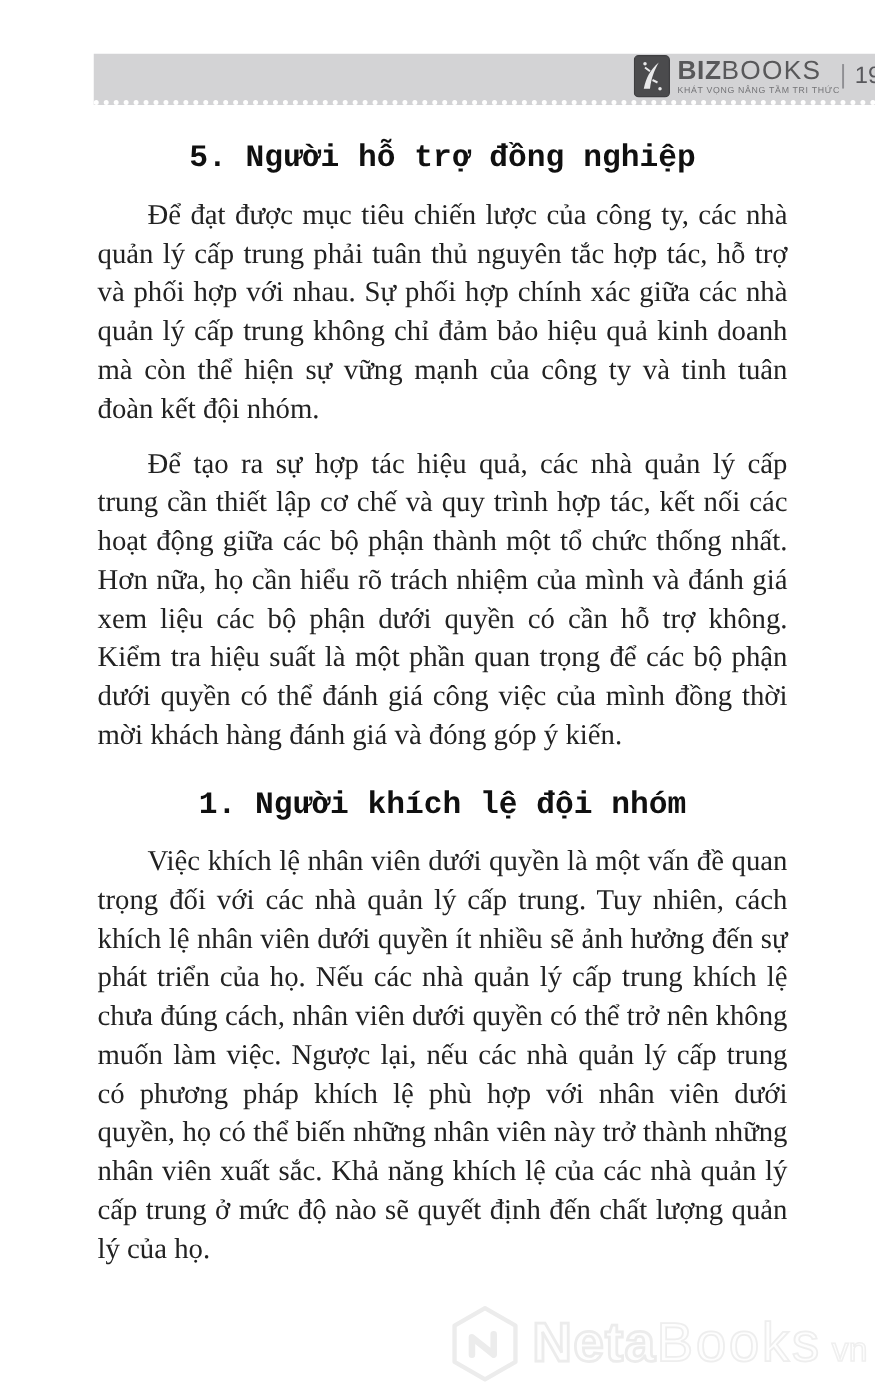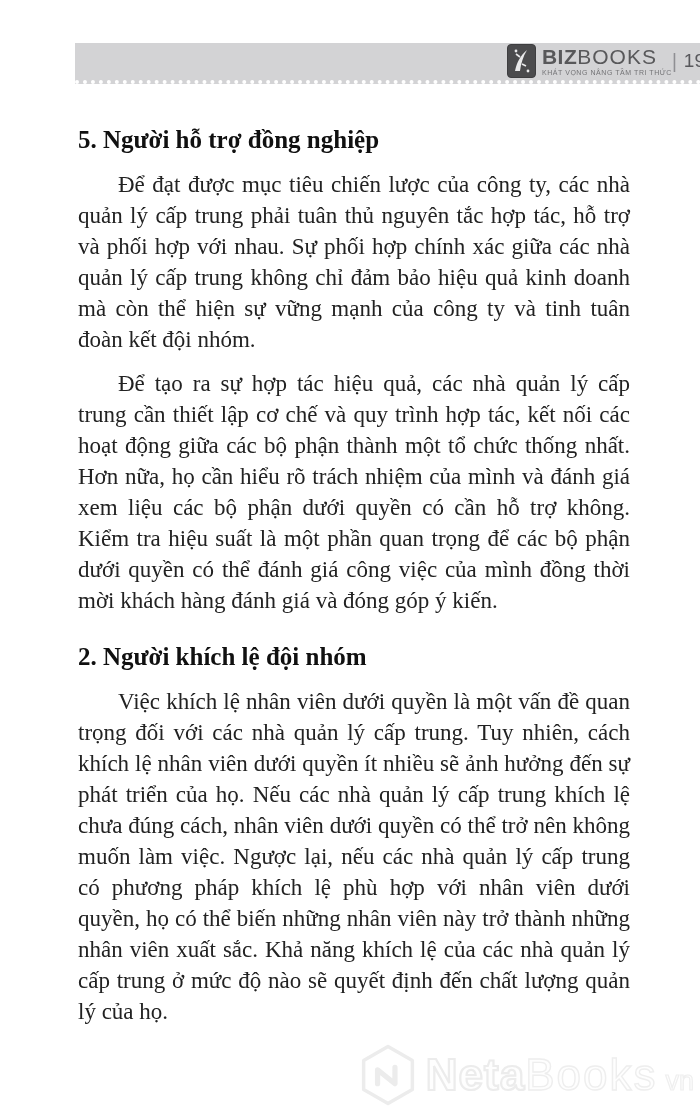--- a/index.html
+++ b/index.html
@@ -35,23 +35,23 @@
   .page-number .sep{color:#8f8f93;font-weight:400;transform:scaleY(1.1);}
 
   
   .content{
     position:absolute;left:78px;top:112px;width:552px;
     font-family:"Liberation Serif","DejaVu Serif",serif;
     font-size:23px;line-height:31px;color:#222222;
     text-align:justify;
   }
   .content h2{
-    font-family:Liberation Serif, serif;
+    font-family:Liberation Mono, monospace;
     font-size:25px;line-height:30px;font-weight:bold;color:#101010;
-    margin:13px 0 14px 0;text-align:left;
+    margin:0 0 14px 0;text-align:center;
   }
   .content h2.second{margin-top:26px;}
   .content p{margin:0 0 13px 0;text-indent:40px;}
 
   
   .watermark{
     position:absolute;right:6px;bottom:14px;
     display:flex;align-items:center;gap:9px;
     user-select:none;
   }
@@ -98,21 +98,21 @@
     <div class="page-number">
       <span class="sep">|</span>
       <span class="num">19</span>
     </div>
   </div>
 
   <div class="content">
     <h2>5. Người hỗ trợ đồng nghiệp</h2>
     <p>Để đạt được mục tiêu chiến lược của công ty, các nhà quản lý cấp trung phải tuân thủ nguyên tắc hợp tác, hỗ trợ và phối hợp với nhau. Sự phối hợp chính xác giữa các nhà quản lý cấp trung không chỉ đảm bảo hiệu quả kinh doanh mà còn thể hiện sự vững mạnh của công ty và tinh tuân đoàn kết đội nhóm.</p>
     <p>Để tạo ra sự hợp tác hiệu quả, các nhà quản lý cấp trung cần thiết lập cơ chế và quy trình hợp tác, kết nối các hoạt động giữa các bộ phận thành một tổ chức thống nhất. Hơn nữa, họ cần hiểu rõ trách nhiệm của mình và đánh giá xem liệu các bộ phận dưới quyền có cần hỗ trợ không. Kiểm tra hiệu suất là một phần quan trọng để các bộ phận dưới quyền có thể đánh giá công việc của mình đồng thời mời khách hàng đánh giá và đóng góp ý kiến.</p>
-    <h2 class="second">2. Người khích lệ đội nhóm</h2>
+    <h2 class="second">1. Người khích lệ đội nhóm</h2>
     <p>Việc khích lệ nhân viên dưới quyền là một vấn đề quan trọng đối với các nhà quản lý cấp trung. Tuy nhiên, cách khích lệ nhân viên dưới quyền ít nhiều sẽ ảnh hưởng đến sự phát triển của họ. Nếu các nhà quản lý cấp trung khích lệ chưa đúng cách, nhân viên dưới quyền có thể trở nên không muốn làm việc. Ngược lại, nếu các nhà quản lý cấp trung có phương pháp khích lệ phù hợp với nhân viên dưới quyền, họ có thể biến những nhân viên này trở thành những nhân viên xuất sắc. Khả năng khích lệ của các nhà quản lý cấp trung ở mức độ nào sẽ quyết định đến chất lượng quản lý của họ.</p>
   </div>
 
   <div class="watermark">
     <span class="wm-logo">
       <svg width="58" height="62" viewBox="0 0 100 106">
         <polygon points="50,4 92,28 92,78 50,102 8,78 8,28" fill="#ffffff" stroke="#ececec" stroke-width="6" stroke-linejoin="round"></polygon>
         <path d="M32 68 L32 44 L62 68 L62 40" fill="none" stroke="#ececec" stroke-width="9" stroke-linecap="round" stroke-linejoin="round"></path>
       </svg>
     </span>

